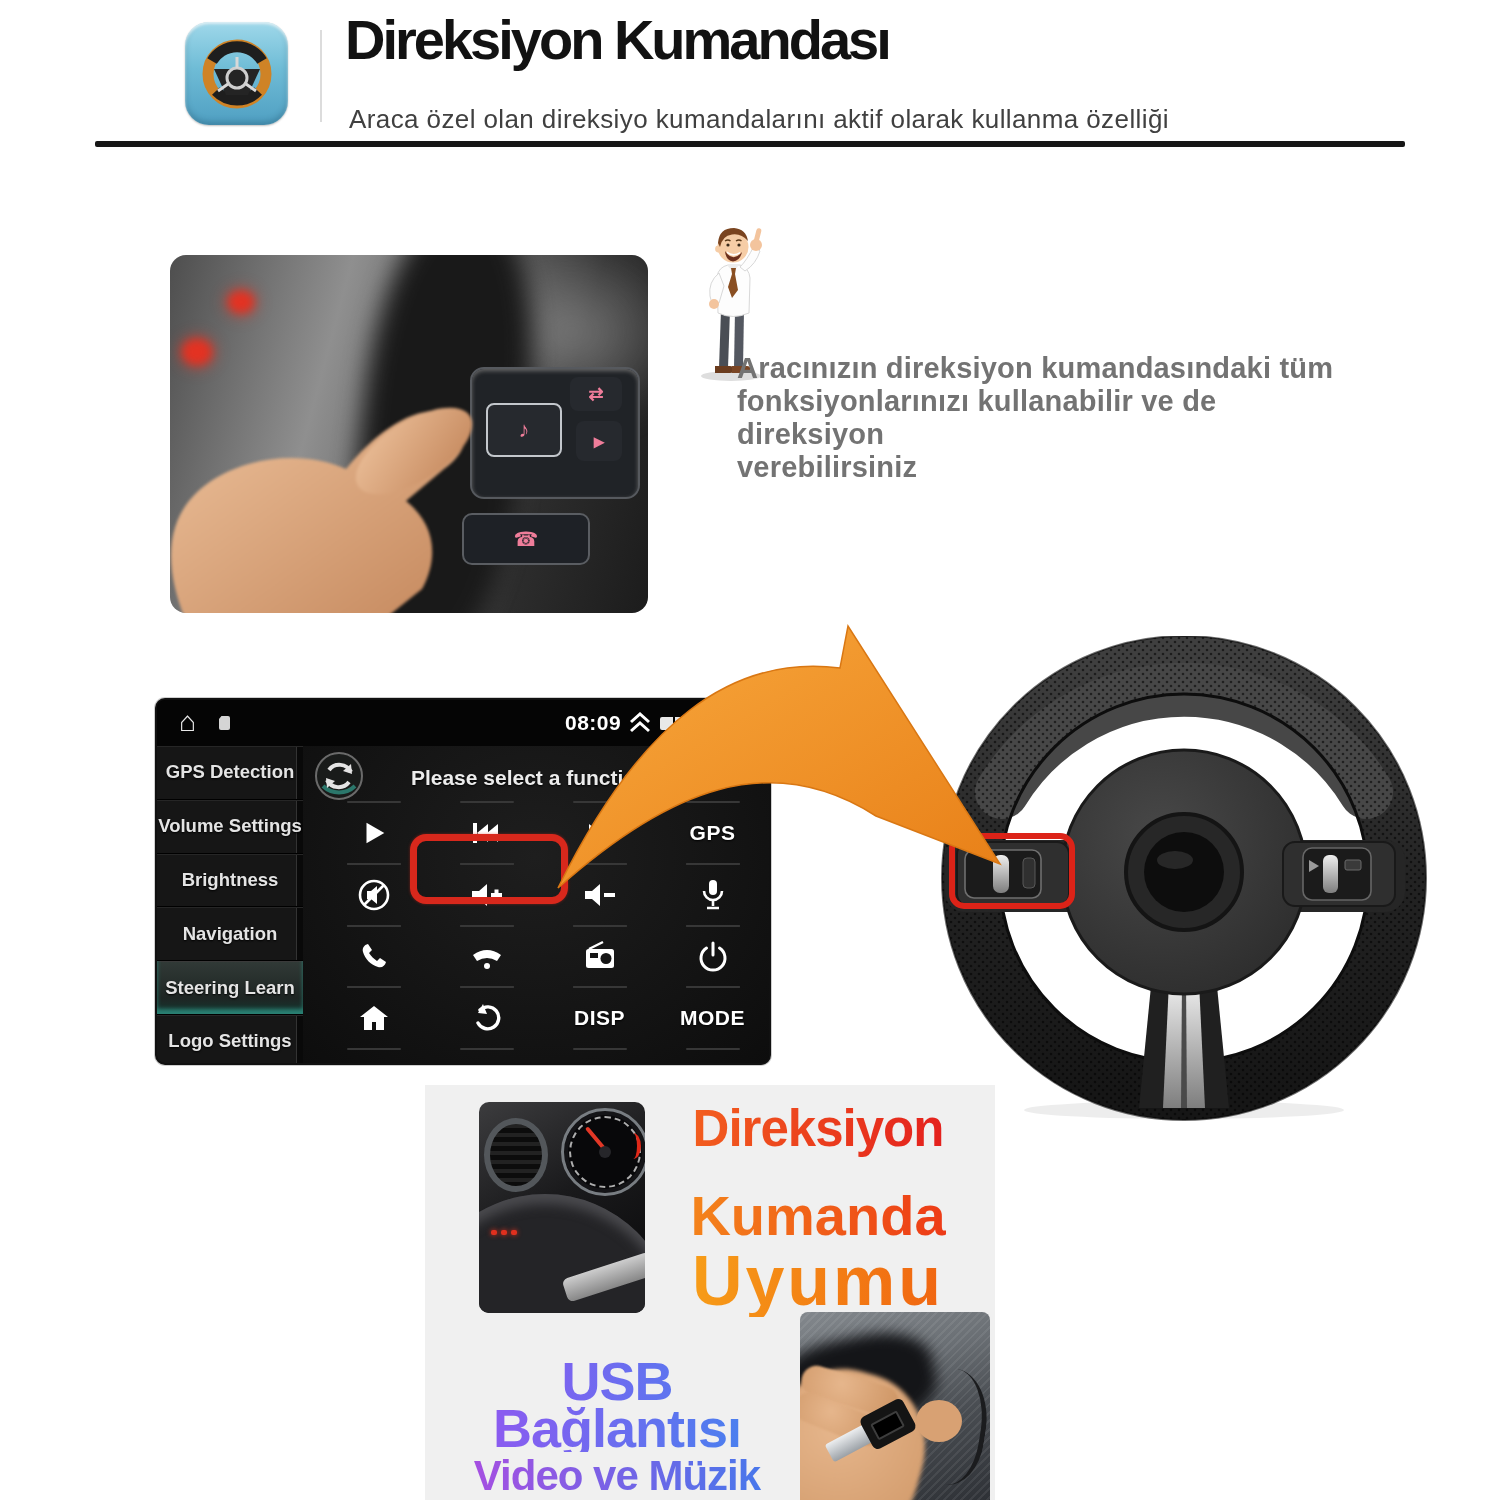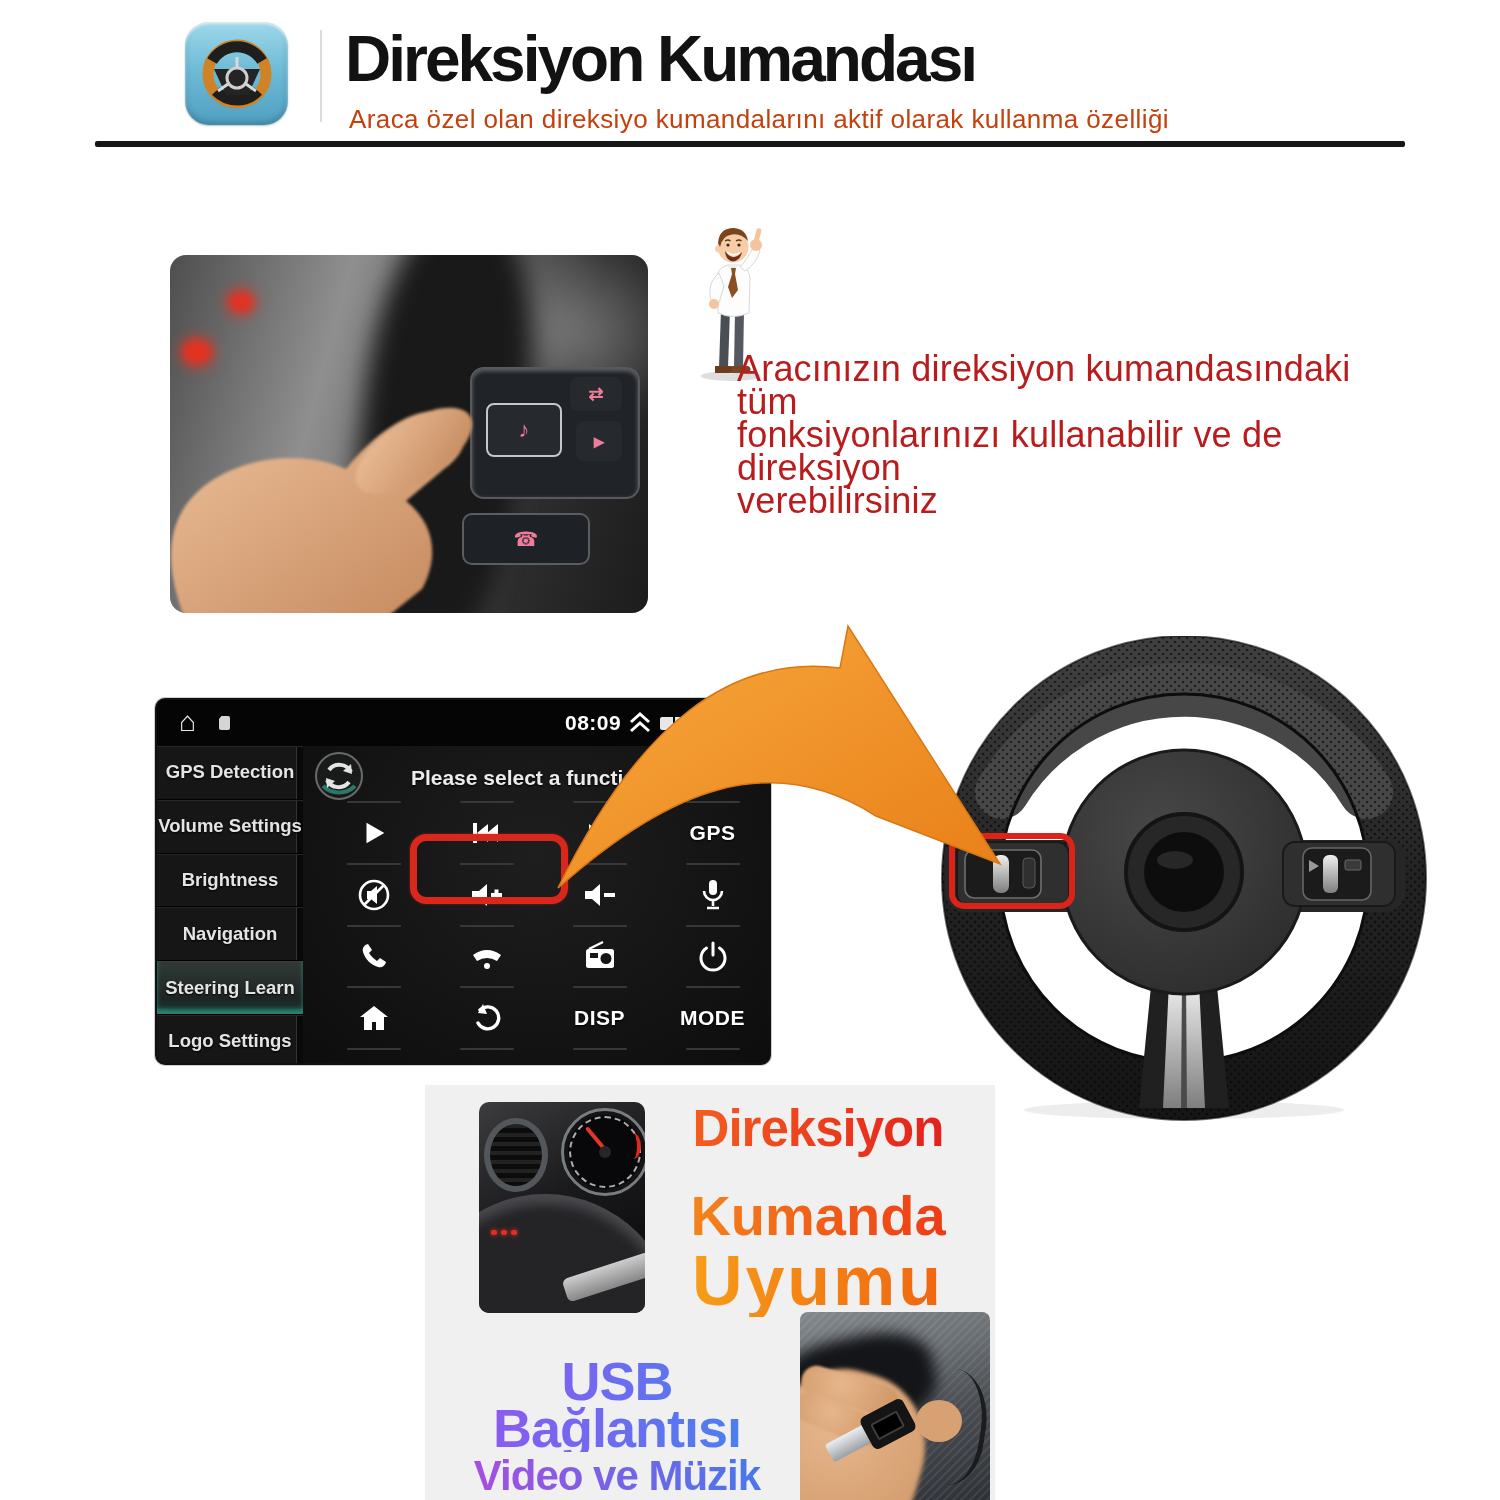--- a/index.html
+++ b/index.html
@@ -6,41 +6,41 @@
   #canvas{position:relative;width:1500px;height:1500px;background:#fff;overflow:hidden;
           font-family:"Liberation Sans",sans-serif;}
   .abs{position:absolute;}
 
   
   .app-icon{left:185px;top:22px;width:103px;height:103px;border-radius:24px;
     background:linear-gradient(180deg,#9fd8ea 0%,#6fbcd6 45%,#4f9fc2 100%);
     box-shadow:inset 0 2px 3px rgba(255,255,255,.7), inset 0 -3px 6px rgba(0,40,60,.25), 0 1px 2px rgba(0,0,0,.25);
     display:flex;align-items:center;justify-content:center;}
   .hdr-divider{left:320px;top:30px;width:2px;height:92px;background:#dcdcdc;}
-  .hdr-title{left:345px;top:22px;font-size:64px;font-weight:bold;color:#121212;letter-spacing:-3px;white-space:nowrap;}
-  .hdr-sub{left:349px;top:104px;font-size:26px;color:#c2410c;letter-spacing:.4px;white-space:nowrap;}
+  .hdr-title{left:345px;top:7px;font-size:56px;font-weight:bold;color:#121212;letter-spacing:-3px;white-space:nowrap;}
+  .hdr-sub{left:349px;top:104px;font-size:26px;color:#404040;letter-spacing:.4px;white-space:nowrap;}
   .hdr-rule{left:95px;top:141px;width:1310px;height:6px;background:#161616;border-radius:2px;}
 
   
   .hand-photo{left:170px;top:255px;width:478px;height:358px;border-radius:16px;overflow:hidden;
     background:linear-gradient(105deg,#4e4e4e 0%,#8f8f8f 32%,#6a6a6a 52%,#2c2c2c 76%,#1c1c1c 100%);}
   .hp-haze{left:58%;top:-6%;width:52%;height:55%;background:radial-gradient(closest-side,#b7b7b7,transparent);
     filter:blur(18px);opacity:.55;}
   .hp-rim{left:40%;top:-12%;width:34%;height:125%;background:#191919;border-radius:42%;
     filter:blur(12px);transform:rotate(7deg);}
   .hp-red{border-radius:50%;filter:blur(4px);background:#e33222;box-shadow:0 0 14px #e33222;}
   .hp-pod{left:300px;top:112px;width:166px;height:128px;background:#202327;border:2px solid #56595e;
     border-radius:14px;box-shadow:inset 0 2px 4px #666;}
   .hp-btn{position:absolute;border:2px solid #c3c7cc;border-radius:8px;background:#26292e;
     color:#ef7d9a;font-weight:bold;display:flex;align-items:center;justify-content:center;}
   .hp-pod2{left:292px;top:258px;width:124px;height:48px;background:#1e2126;border:2px solid #5a5d62;
     border-radius:10px;color:#ef7d9a;font-size:20px;display:flex;align-items:center;justify-content:center;}
   .cartoon{left:683px;top:216px;width:100px;height:165px;}
-  .intro{left:737px;top:352px;width:620px;font-size:36px;line-height:33px;color:#b91c1c;
-    font-weight:400;letter-spacing:.2px;}
+  .intro{left:737px;top:352px;width:620px;font-size:29px;line-height:33px;color:#737373;
+    font-weight:700;letter-spacing:.2px;}
 
   
   .head-unit{left:157px;top:700px;width:612px;height:363px;background:#0b0b0b;border-radius:8px;
     box-shadow:0 0 0 2px #111, 0 0 0 3px #cfcfcf;overflow:hidden;}
   .statusbar{position:absolute;left:0;top:0;right:0;height:46px;background:#050505;}
   .sb-home{position:absolute;left:22px;top:6px;color:#eaeaea;font-size:28px;}
   .sb-sd{position:absolute;left:62px;top:16px;width:11px;height:14px;background:#d5d5d5;border-radius:2px;
     clip-path:polygon(0 22%,22% 0,100% 0,100% 100%,0 100%);}
   .sb-right{position:absolute;left:408px;top:0;height:46px;display:flex;align-items:center;gap:6px;}
   .sb-time{color:#fff;font-weight:bold;font-size:21px;letter-spacing:.5px;}

